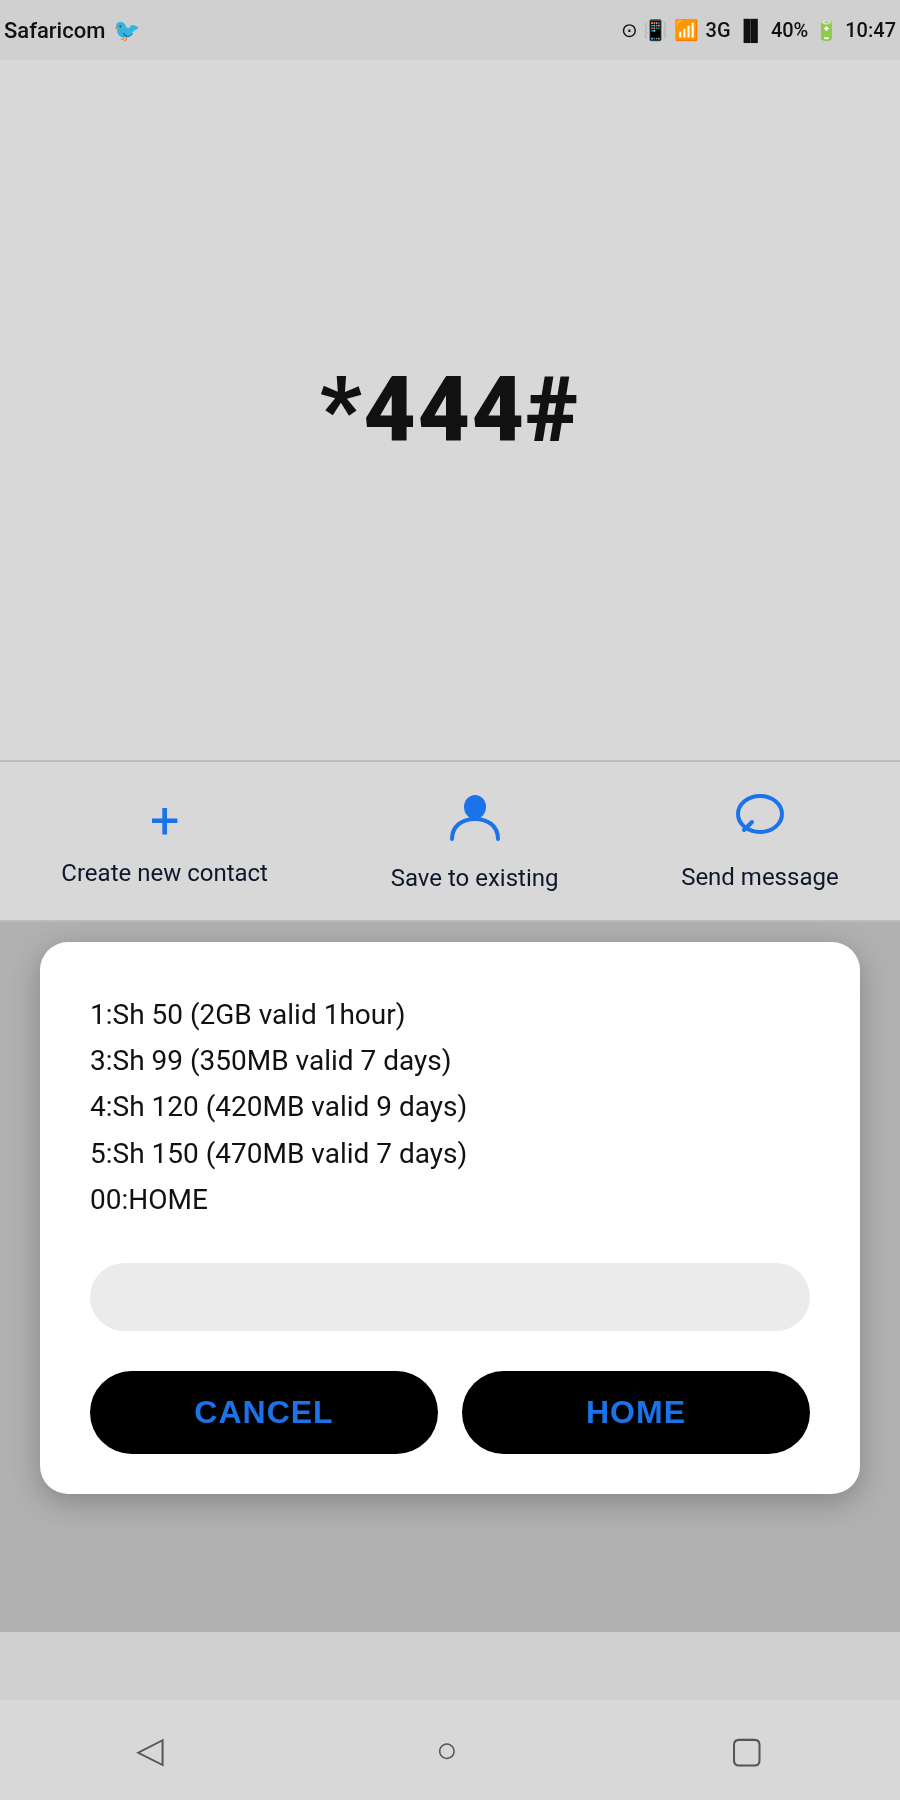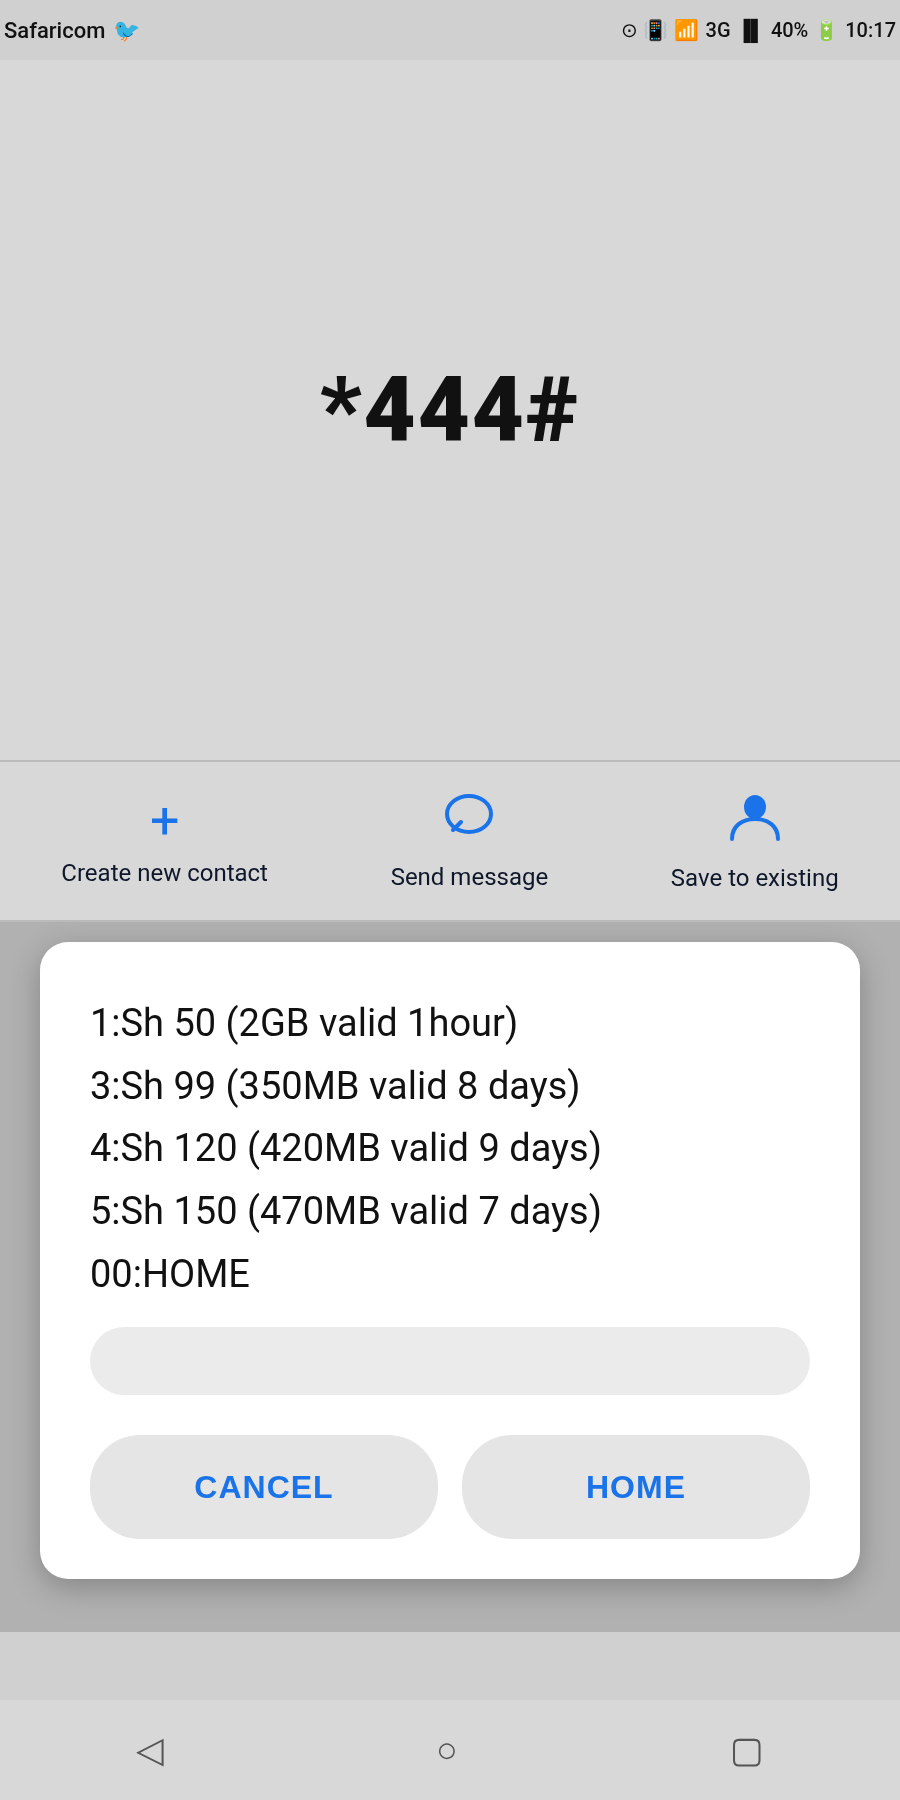--- a/index.html
+++ b/index.html
@@ -107,24 +107,24 @@
 
     .dialog {
       width: 820px;
       background: #fff;
       border-radius: 28px;
       padding: 50px 50px 40px 50px;
       box-shadow: 0 8px 30px rgba(0,0,0,0.25);
     }
 
     .dialog-content {
-      font-size: 38px;
+      font-size: 28px;
       line-height: 1.65;
       color: #111;
-      margin-bottom: 22px;
+      margin-bottom: 40px;
     }
 
     .dialog-input-wrapper {
       background: #ebebeb;
       border-radius: 50px;
       padding: 18px 30px;
       margin-bottom: 40px;
       display: flex;
       align-items: center;
     }
@@ -140,24 +140,24 @@
     }
 
     .dialog-buttons {
       display: flex;
       gap: 24px;
       justify-content: space-between;
     }
 
     .dialog-btn {
       flex: 1;
-      height: 104px;
+      height: 83px;
       border-radius: 50px;
       border: none;
-      background: #e5e5e5;
+      background: #000000;
       font-size: 32px;
       font-weight: 700;
       color: #1a73e8;
       cursor: pointer;
       letter-spacing: 1px;
     }
 
     
     .nav-bar {
       width: 100%;
@@ -196,60 +196,60 @@
     <span class="twitter-icon">🐦</span>
   </div>
   <div class="status-right">
     <span>⊙</span>
     <span>📳</span>
     <span>📶</span>
     <span>3G</span>
     <span>▐▌</span>
     <span>40%</span>
     <span>🔋</span>
-    <span>10:17</span>
+    <span>10:47</span>
   </div>
 </div>
 
 <div class="main-display">
   <div class="phone-number">*444#</div>
 </div>
 
 <div class="divider"></div>
 
 <div class="action-bar">
   <div class="action-item">
     <span class="action-icon">+</span>
     <span class="action-label">Create new contact</span>
+  </div>
+  <div class="action-item">
+    <span class="action-icon">
+      <svg width="50" height="52" viewBox="0 0 50 52" fill="none" xmlns="http://www.w3.org/2000/svg">
+        <ellipse cx="25" cy="16" rx="11" ry="12" fill="#1a73e8"></ellipse>
+        <path d="M2 48c0-13 10-20 23-20s23 7 23 20" stroke="#1a73e8" stroke-width="4" fill="none" stroke-linecap="round"></path>
+      </svg>
+    </span>
+    <span class="action-label">Save to existing</span>
   </div>
   <div class="action-item">
     <span class="action-icon">
       <svg width="52" height="50" viewBox="0 0 52 50" fill="none" xmlns="http://www.w3.org/2000/svg">
         <ellipse cx="26" cy="22" rx="22" ry="18" stroke="#1a73e8" stroke-width="4" fill="none"></ellipse>
         <path d="M10 38 L18 30" stroke="#1a73e8" stroke-width="4" stroke-linecap="round"></path>
       </svg>
     </span>
     <span class="action-label">Send message</span>
   </div>
-  <div class="action-item">
-    <span class="action-icon">
-      <svg width="50" height="52" viewBox="0 0 50 52" fill="none" xmlns="http://www.w3.org/2000/svg">
-        <ellipse cx="25" cy="16" rx="11" ry="12" fill="#1a73e8"></ellipse>
-        <path d="M2 48c0-13 10-20 23-20s23 7 23 20" stroke="#1a73e8" stroke-width="4" fill="none" stroke-linecap="round"></path>
-      </svg>
-    </span>
-    <span class="action-label">Save to existing</span>
-  </div>
 </div>
 
 <div class="dialog-area">
   <div class="dialog">
     <div class="dialog-content">
       <div>1:Sh 50 (2GB valid 1hour)</div>
-      <div>3:Sh 99 (350MB valid 8 days)</div>
+      <div>3:Sh 99 (350MB valid 7 days)</div>
       <div>4:Sh 120 (420MB valid 9 days)</div>
       <div>5:Sh 150 (470MB valid 7 days)</div>
       <div>00:HOME</div>
     </div>
     <div class="dialog-input-wrapper">
       <input class="dialog-input" type="text" value="" placeholder="" style="">
     </div>
     <div class="dialog-buttons">
       <button class="dialog-btn">CANCEL</button>
       <button class="dialog-btn">HOME</button>

